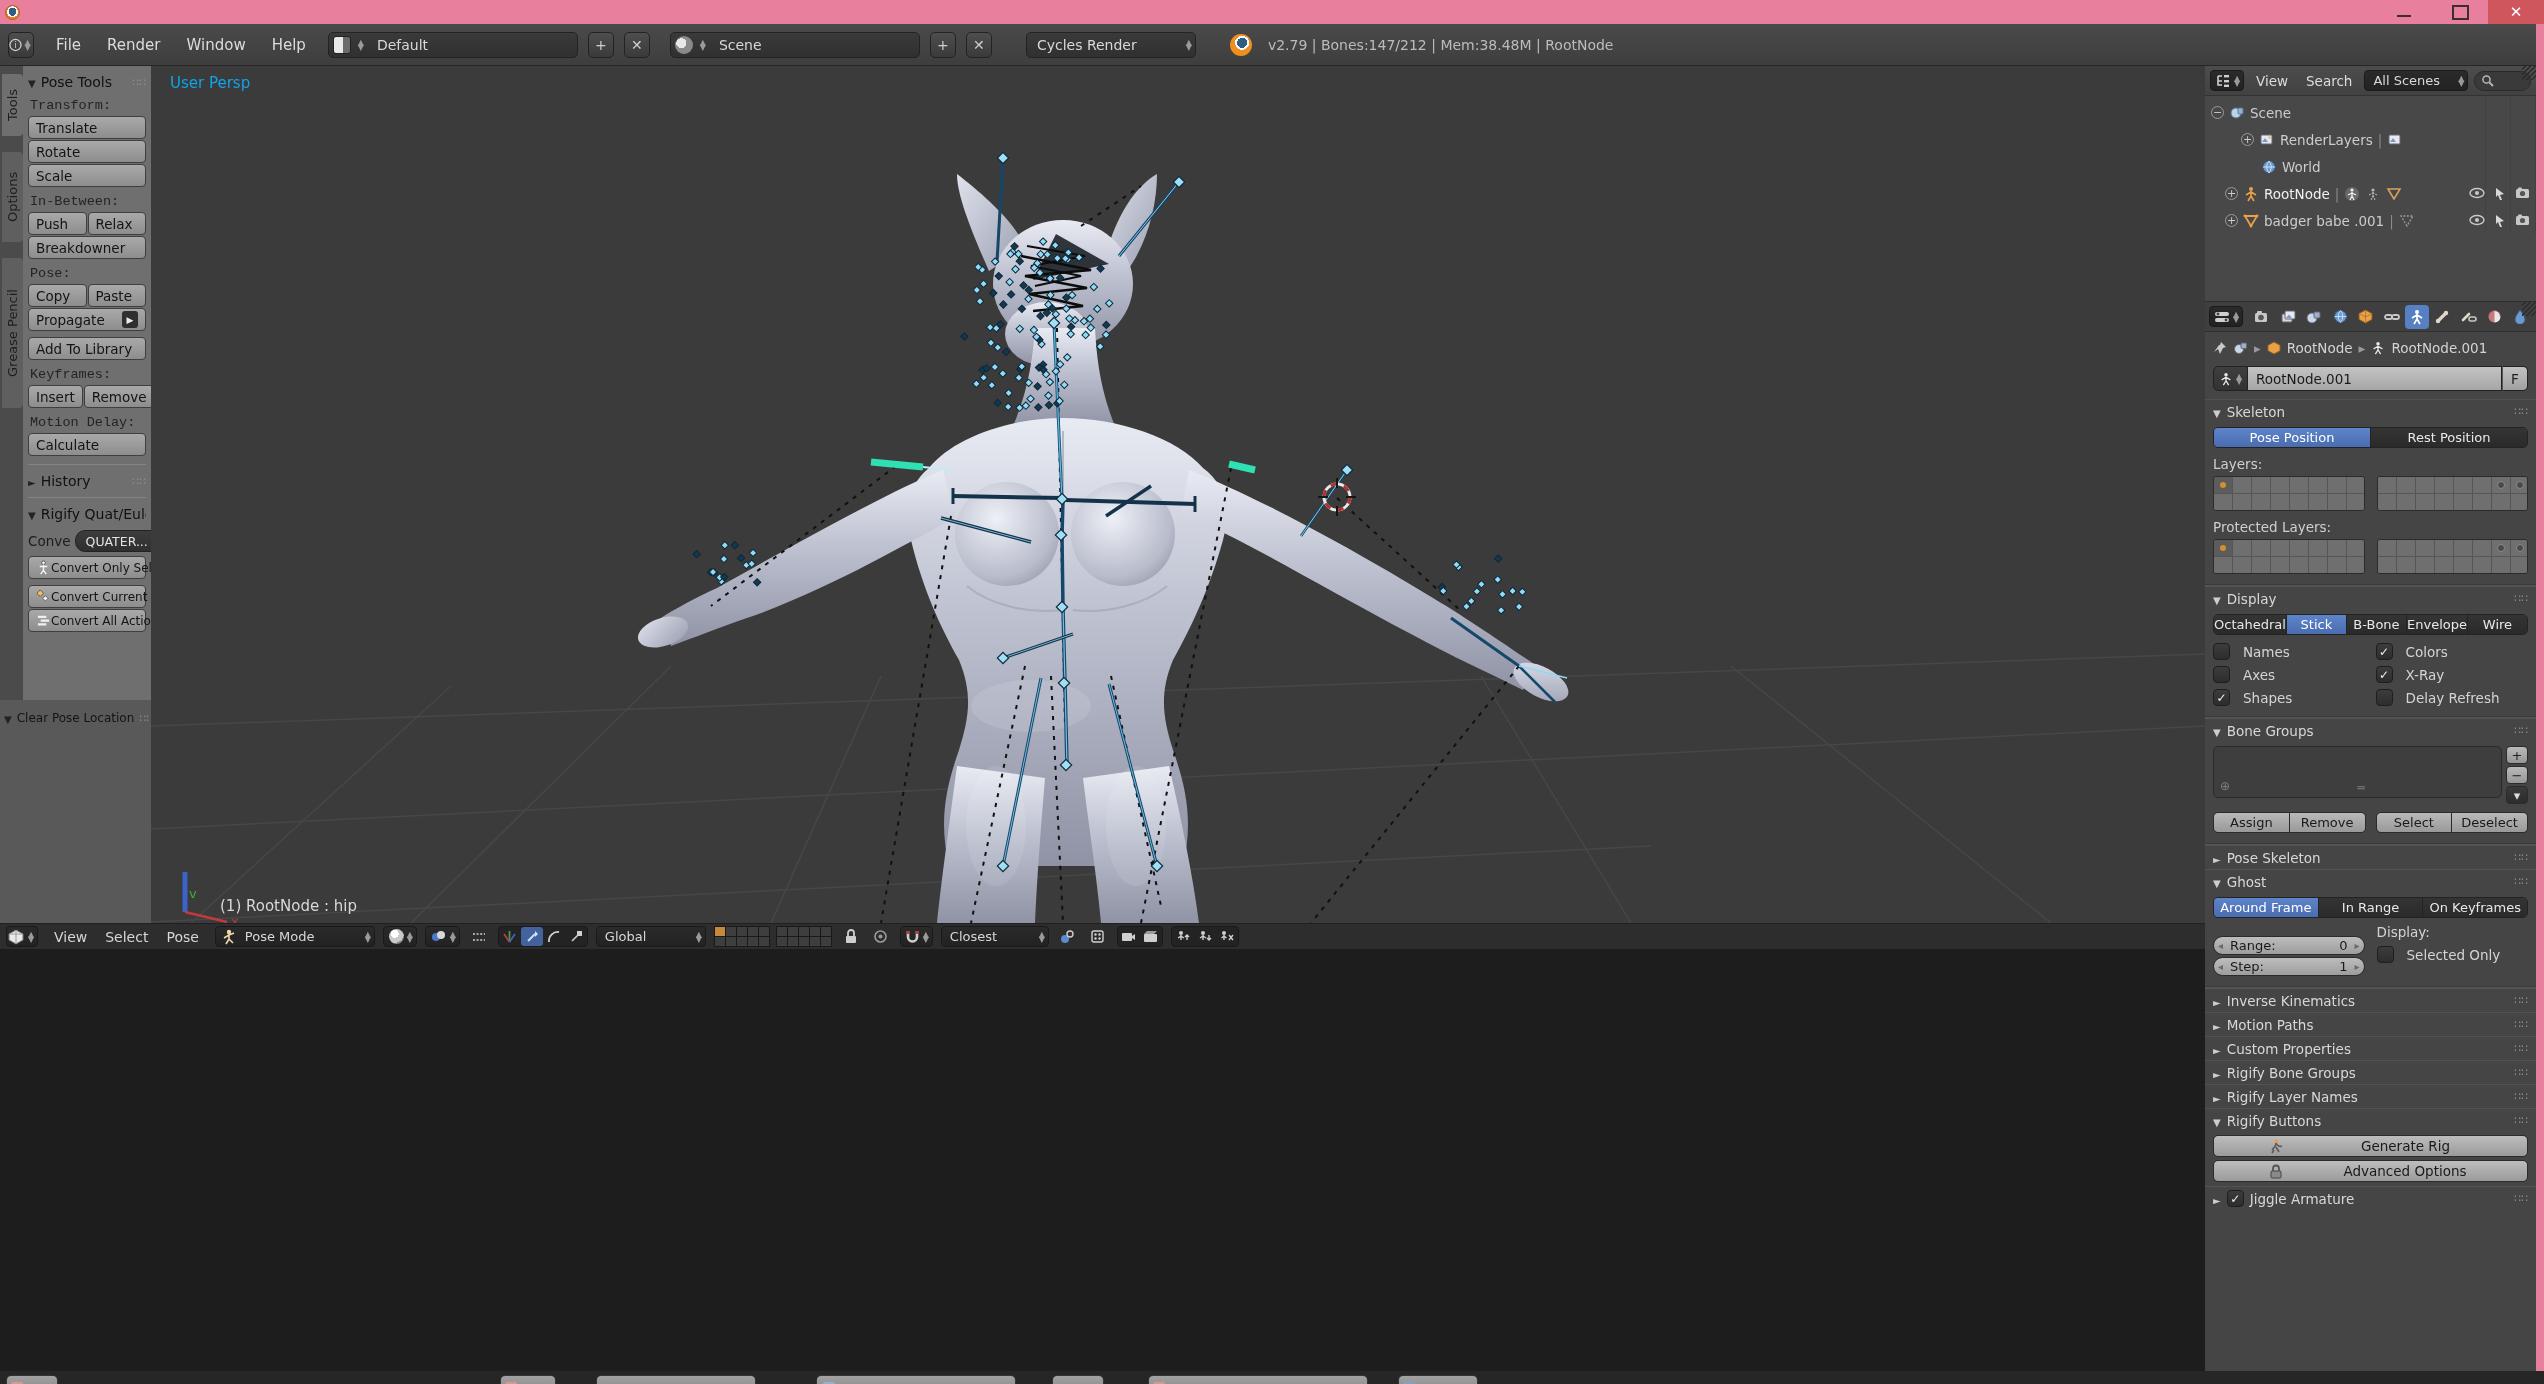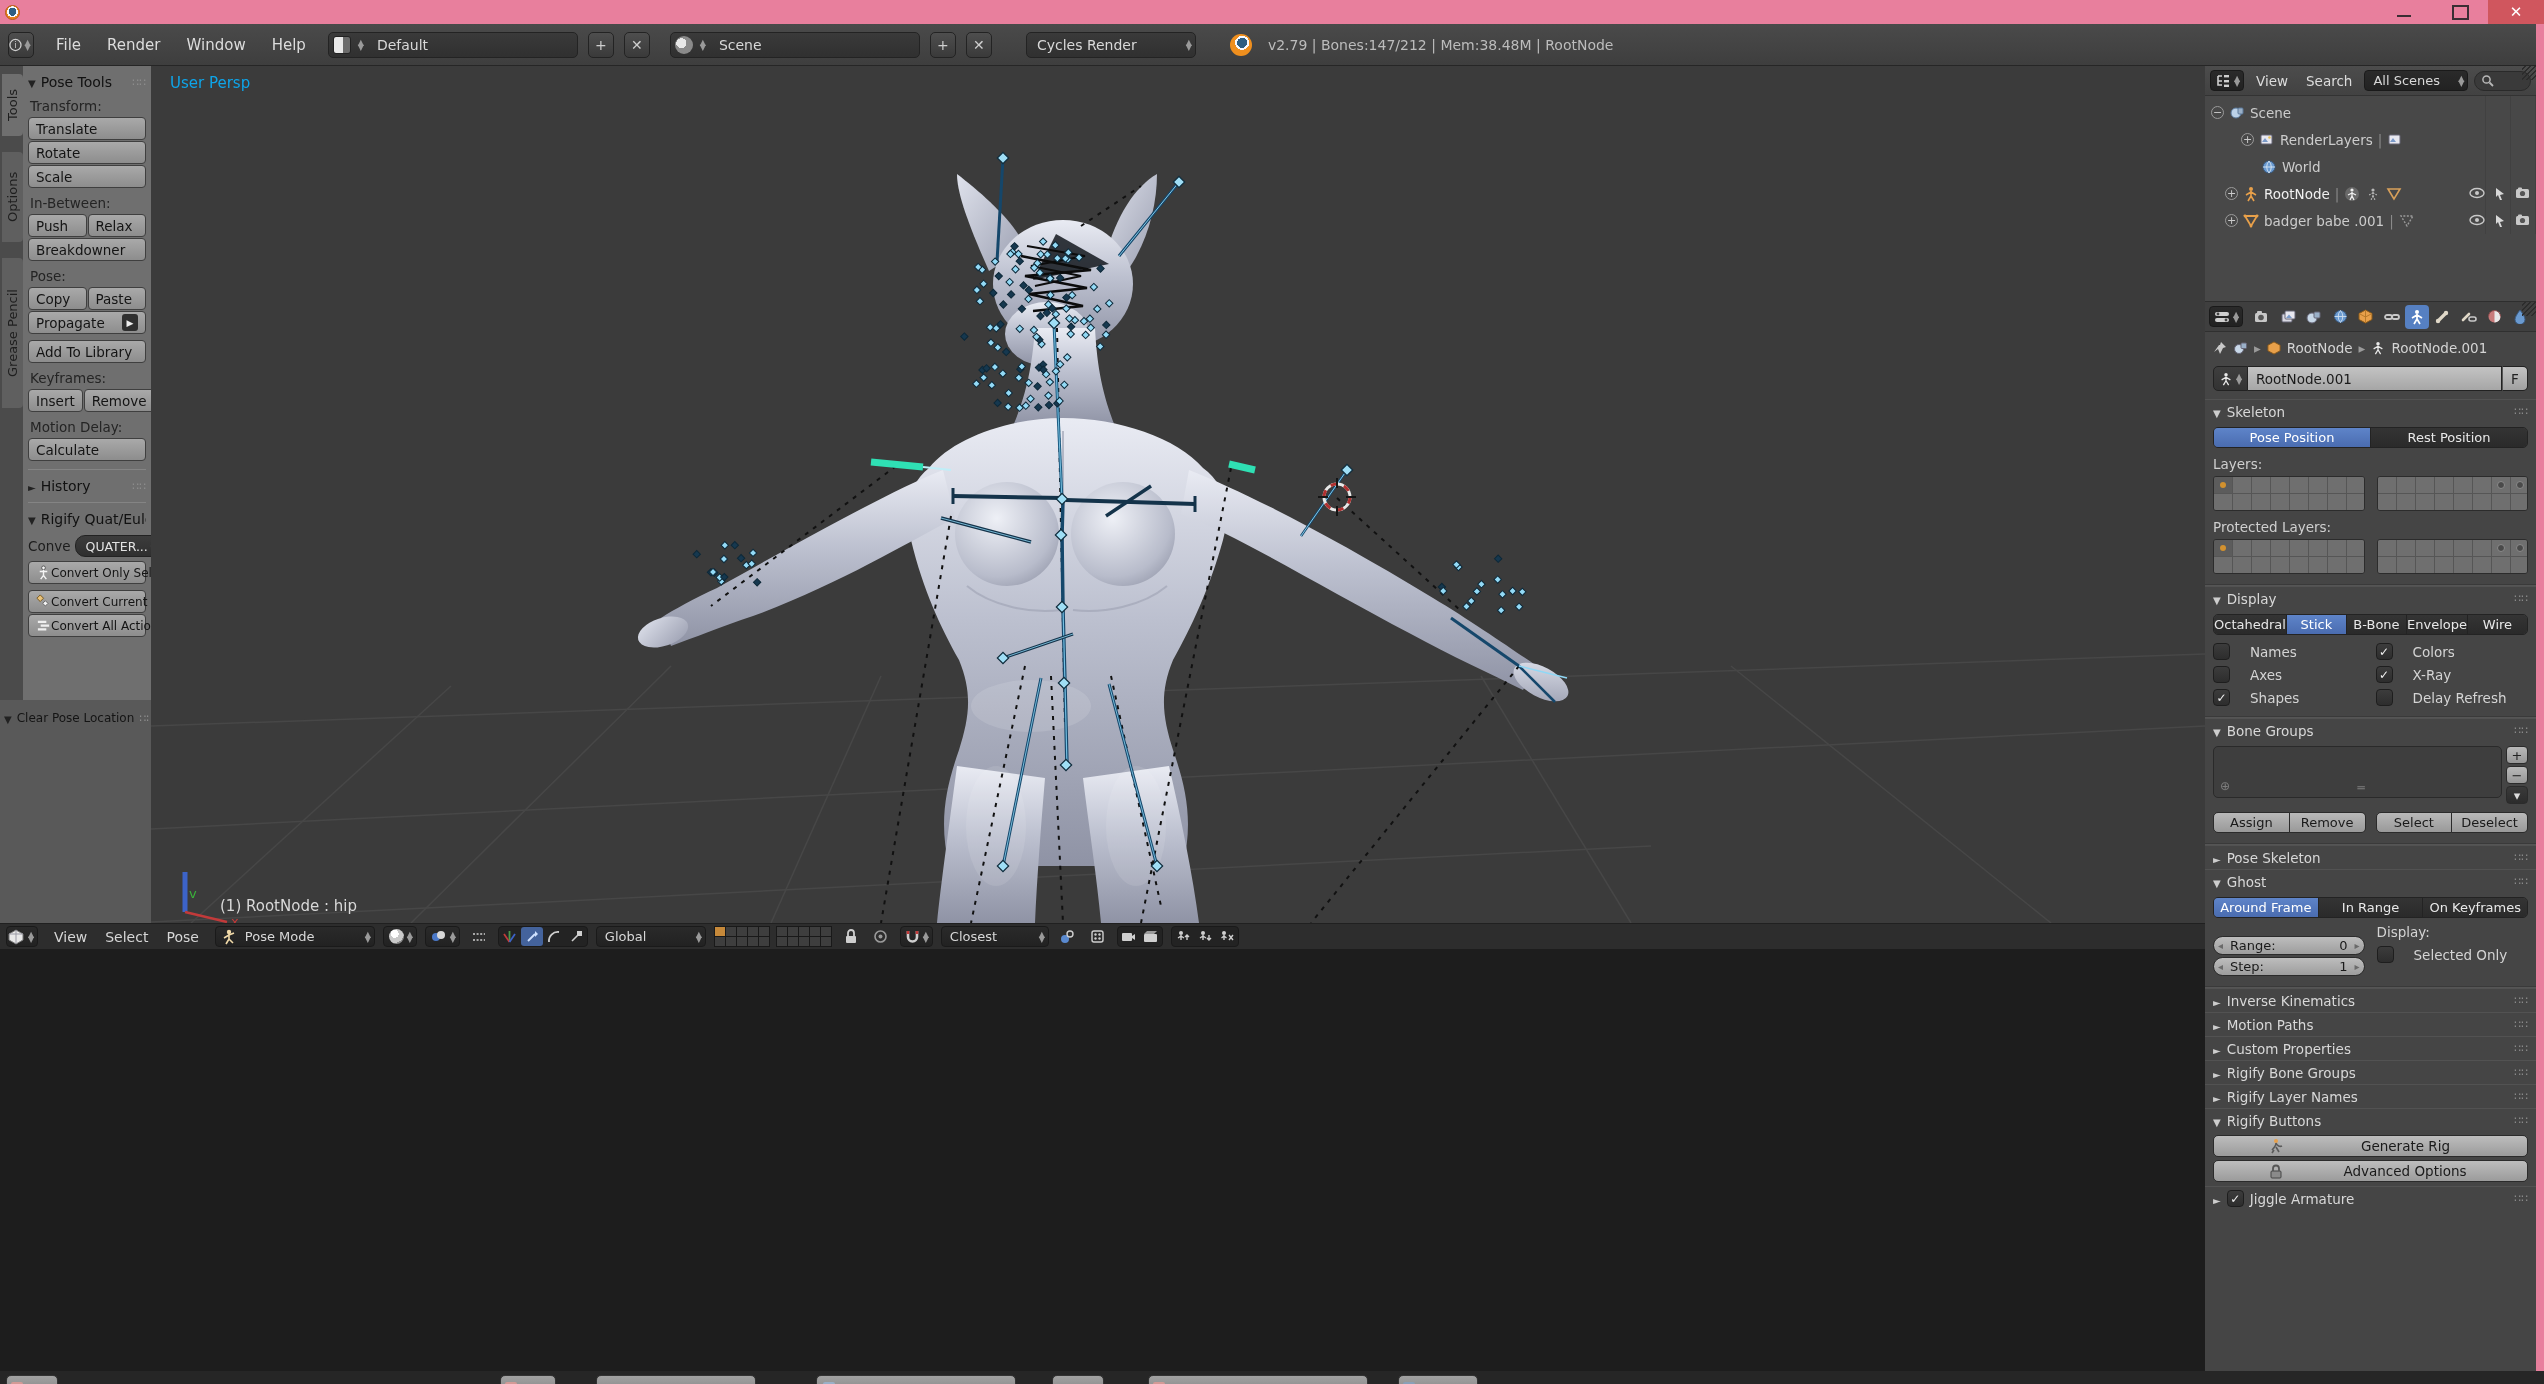--- a/index.html
+++ b/index.html
@@ -50,21 +50,21 @@
           color:#1e1e1e; font-size:13px; writing-mode:vertical-rl; transform:rotate(180deg);
           display:flex; align-items:center; justify-content:center; padding:8px 0; }
   .vtab.active { background:#6f6f6f; }
   #toolshelf { position:absolute; left:23px; top:0; width:128px; height:634px; background:#6f6f6f;
                padding:6px 5px 0 5px; font-size:13.5px; color:#1c1c1c; overflow:hidden; }
   .shelf-header { display:flex; align-items:center; gap:5px; color:#111; font-size:14px; margin:2px 0 8px 0; }
   .tri-open::before { content:"▼"; font-size:10px; color:#222; }
   .tri-closed::before { content:"►"; font-size:10px; color:#222; }
   .grip { margin-left:auto; color:#8f8f8f; font-size:11px; letter-spacing:0px; }
   .grip::after { content:"∷∷"; }
-  .shelf-label { margin:7px 0 3px 2px; color:#242424; }
+  .shelf-label { margin:7px 0 3px 2px; color:#242424;font-family:Liberation Mono, monospace; }
   .tbtn { background:linear-gradient(#a9a9a9,#8d8d8d); border:1px solid #3f3f3f; border-radius:4px;
           height:23px; display:flex; align-items:center; padding:0 7px; color:#141414; margin-bottom:1px; }
   .tbtn-row { display:flex; gap:1px; margin-bottom:1px; }
   .tbtn-row .tbtn { flex:1; margin-bottom:0; }
   .tbtn .mini-arrow { margin-left:auto; width:16px; height:17px; background:#2f2f2f; border-radius:3px;
           color:#eee; font-size:9px; display:flex; align-items:center; justify-content:center; }
   .tbtn .mini-arrow::before { content:"▶"; }
   .shelf-sep { height:1px; background:#5a5a5a; border-bottom:1px solid #848484; margin:8px 0; }
   .dark-menu { background:linear-gradient(#3c3c3c,#2f2f2f); border:1px solid #222; border-radius:10px;
           height:22px; color:#e2e2e2; display:flex; align-items:center; padding:0 4px 0 10px; font-size:12.5px; }
@@ -156,21 +156,21 @@
   .sub-label { margin:8px 0 4px 0; color:#cfcfcf; }
   .layer-blocks { display:flex; gap:12px; }
   .layer-block { display:grid; grid-template-columns:repeat(8,18px); grid-template-rows:repeat(2,16px);
                  border:1px solid #2c2c2c; border-radius:3px; overflow:hidden; background:#565656; gap:1px; }
   .lcell { background:#6f6f6f; display:flex; align-items:center; justify-content:center; }
   .lcell.orange { background:#5c5c5c; }
   .lcell.orange::after { content:""; width:6px; height:6px; border-radius:50%; background:#d2912f; }
   .lcell.dot::after { content:""; width:6px; height:6px; border-radius:50%; background:#4a4a4a;
                       border:1px solid #8a8a8a; }
   .check-grid { display:grid; grid-template-columns:1fr 1fr; gap:6px 10px; margin-top:8px; }
-  .check-item { display:flex; align-items:center; gap:20px; }
+  .check-item { display:flex; align-items:center; gap:13px; }
   .cb { width:17px; height:17px; background:linear-gradient(#3c3c3c,#2d2d2d); border:1px solid #1e1e1e;
         border-radius:4px; color:#f2f2f2; font-size:12px; display:flex; align-items:center;
         justify-content:center; flex:0 0 auto; }
   .cb.on::after { content:"✓"; }
   .bg-list-wrap { display:flex; gap:4px; }
   .bg-list { flex:1; height:52px; background:#3e3e3e; border:1px solid #2a2a2a; border-radius:5px; position:relative; }
   .bg-list::before { content:"⊕"; position:absolute; left:6px; bottom:4px; color:#7e7e7e; font-size:12px; }
   .bg-list::after { content:"═"; position:absolute; left:50%; bottom:2px; color:#7e7e7e; font-size:12px; }
   .bg-side { display:flex; flex-direction:column; gap:2px; }
   .side-btn { width:22px; height:18px; background:linear-gradient(#b9b9b9,#979797); border:1px solid #2b2b2b;

